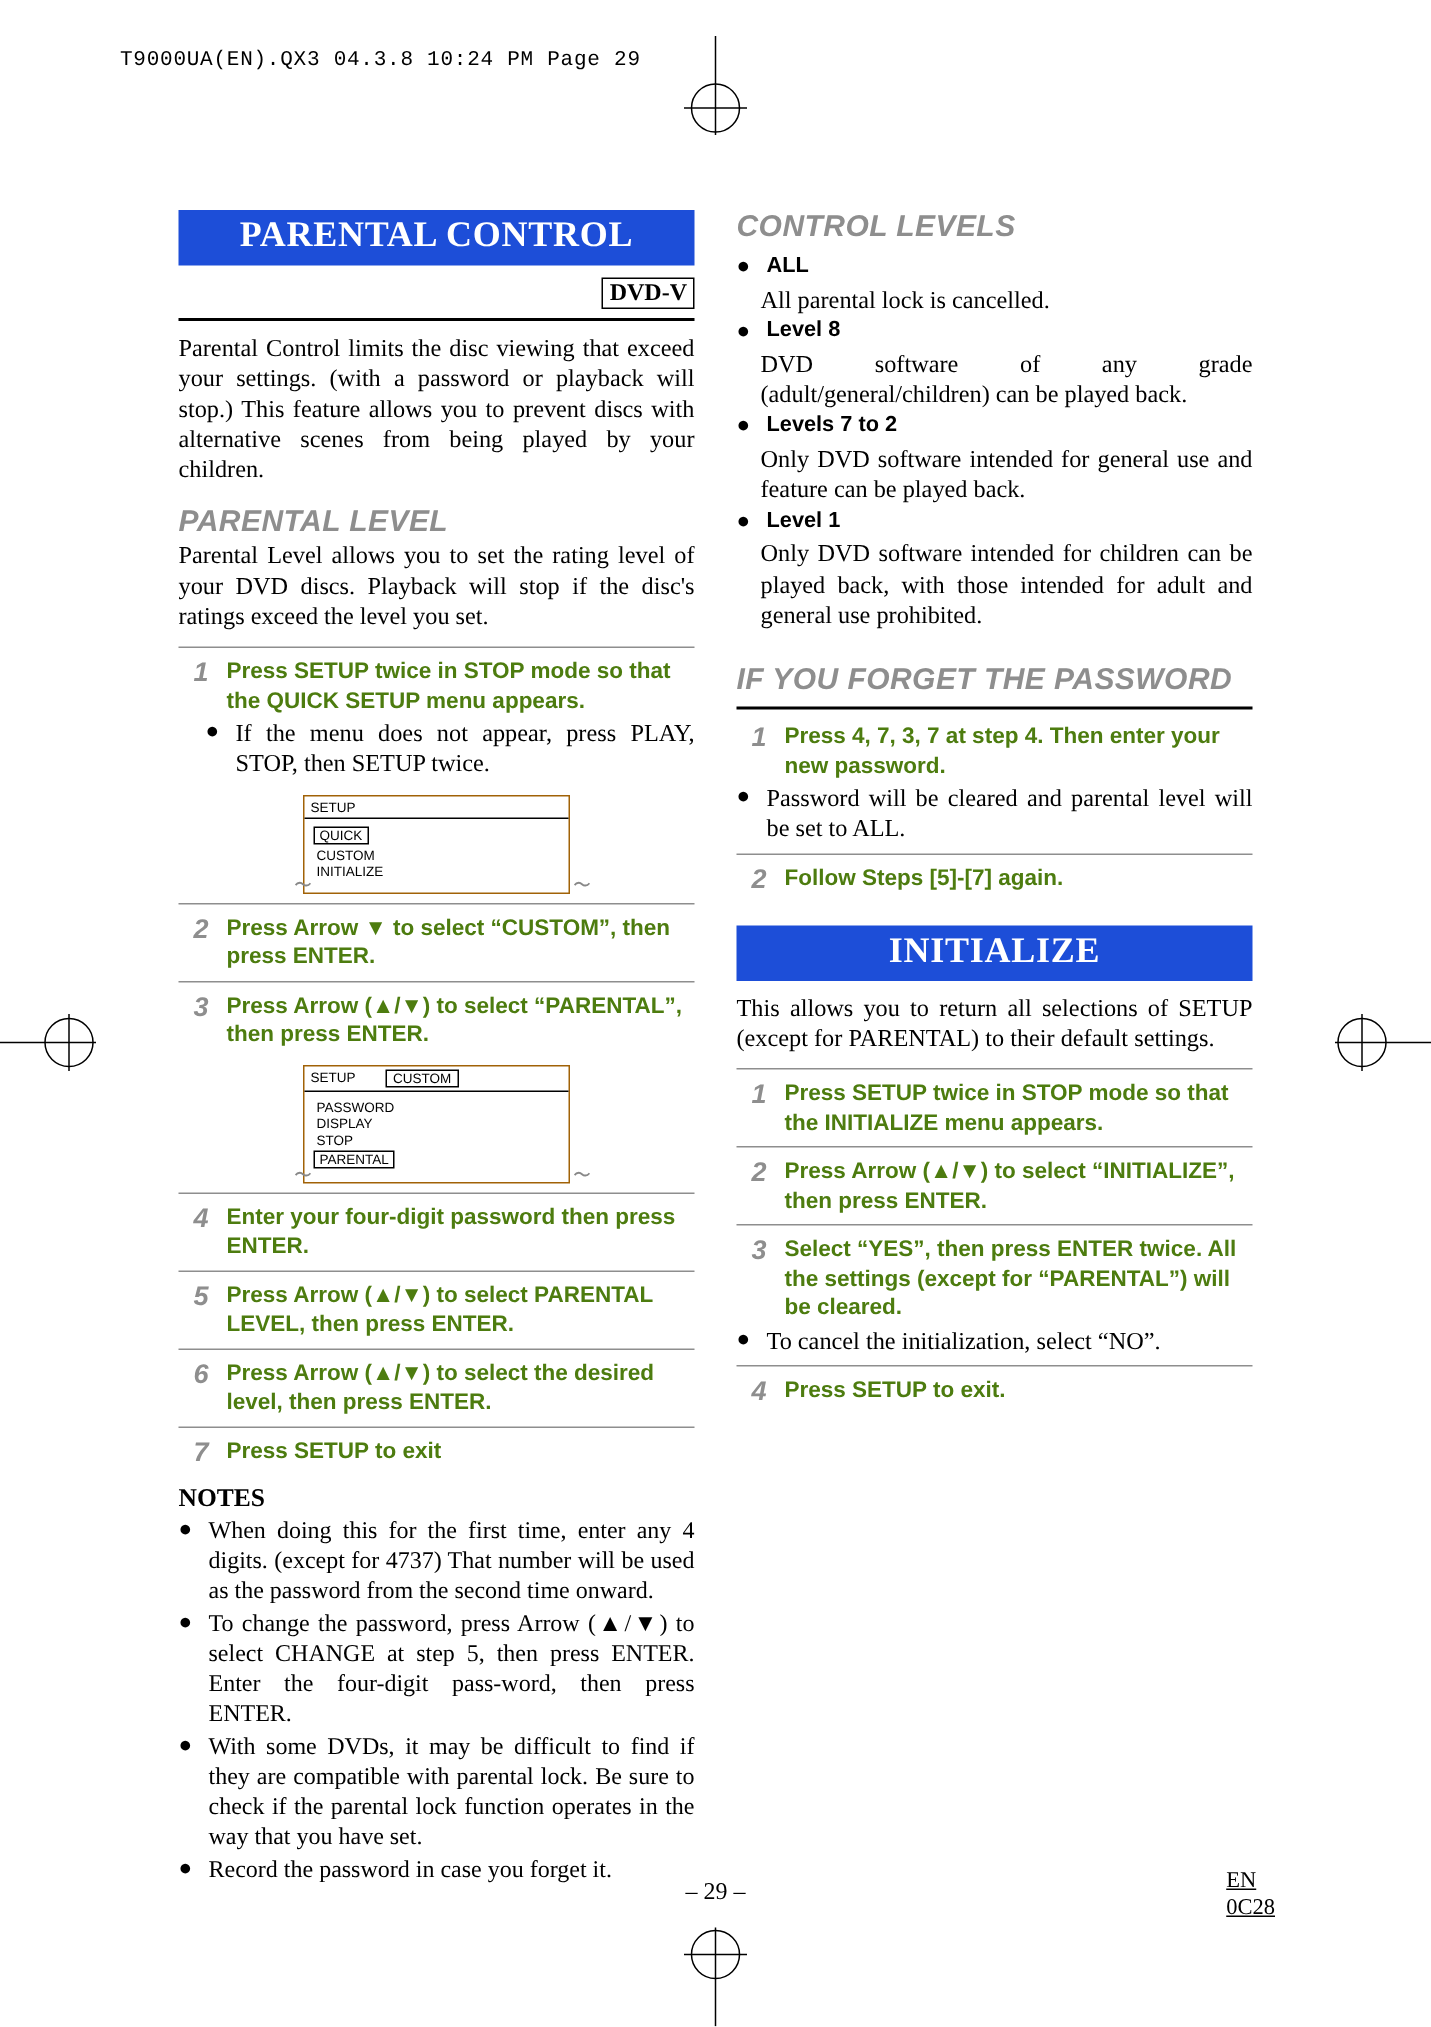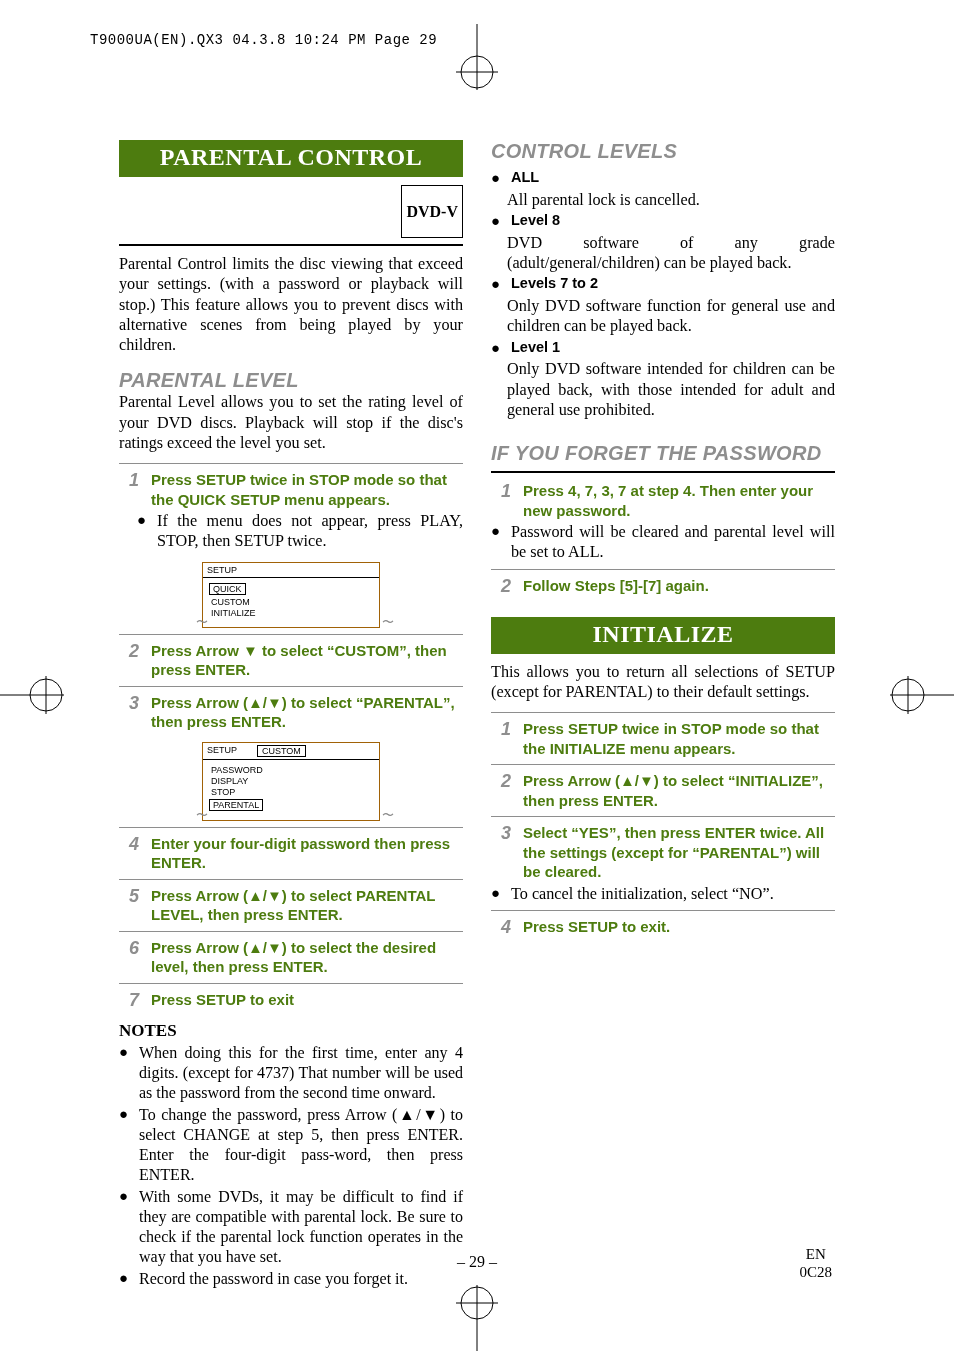--- a/index.html
+++ b/index.html
@@ -1,25 +1,25 @@
 <!DOCTYPE html>
 <html><head>
 <meta charset="utf-8">
 <style>
   * { box-sizing: border-box; margin: 0; padding: 0; }
   html, body { width: 954px; height: 1351px; background: #fff; font-family: "Times New Roman", Times, serif; color: #000; }
   .page { position: relative; width: 954px; height: 1351px; }
-  .header-line { position: absolute; top: 32px; left: 90px; font-family: "Courier New", monospace; font-size: 14px; letter-spacing: 0.5px; color: #000; }
+  .header-line { position: absolute; top: 32px; left: 80px; font-family: "Courier New", monospace; font-size: 14px; letter-spacing: 0.5px; color: #000; }
   .crop-mark { position: absolute; }
   .crop-mark svg { display: block; }
   .cols { position: absolute; top: 140px; left: 119px; width: 716px; display: flex; gap: 28px; }
   .col { flex: 1 1 0; min-width: 0; }
-  .section-bar { background: #4d7c0f; color: #fff; font-family: "Times New Roman", serif; font-weight: 700; font-size: 24px; text-align: center; padding: 4px 8px 6px; margin-bottom: 8px; letter-spacing: 0.5px; }
+  .section-bar { background: #1d4ed8; color: #fff; font-family: "Times New Roman", serif; font-weight: 700; font-size: 24px; text-align: center; padding: 4px 8px 6px; margin-bottom: 8px; letter-spacing: 0.5px; }
   .dvd-badge-row { display: flex; justify-content: flex-end; margin-bottom: 4px; }
-  .dvd-badge { border: 1px solid #000; font-family: "Times New Roman", serif; font-weight: 700; font-size: 16px; padding: 16px 4px; line-height: 1.2; }
+  .dvd-badge { border: 1px solid #000; font-family: "Times New Roman", serif; font-weight: 700; font-size: 16px; padding: 0 4px; line-height: 1.2; }
   .thick-rule { height: 2px; background: #000; margin: 6px 0 8px; }
   .thin-rule { height: 1px; background: #8e8e8e; margin: 6px 0; }
   .body-just { font-family: "Times New Roman", serif; font-size: 16.2px; line-height: 1.25; text-align: justify; }
   .sub-head { font-family: Helvetica, Arial, sans-serif; font-weight: 700; font-style: italic; color: #8e8e8e; font-size: 20px; letter-spacing: 0.3px; margin-top: 14px; }
   .step { display: flex; gap: 12px; margin: 4px 0 2px; }
   .step-num { font-family: Helvetica, Arial, sans-serif; font-weight: 700; font-style: italic; color: #8e8e8e; font-size: 18px; width: 20px; flex: none; text-align: right; }
   .step-text { font-family: Helvetica, Arial, sans-serif; font-weight: 700; color: #4d7c0f; font-size: 15px; line-height: 1.3; flex: 1; }
   .bullet-row { display: flex; gap: 8px; margin: 2px 0; }
   .bullet-dot { flex: none; width: 12px; font-size: 15px; line-height: 1.25; }
   .bullet-text { flex: 1; font-family: "Times New Roman", serif; font-size: 16.2px; line-height: 1.25; text-align: justify; }
@@ -33,21 +33,21 @@
   .osd .top { border-bottom: 1px solid #000; padding: 2px 4px; display: flex; gap: 16px; }
   .osd .top span:first-child { font-weight: 400; }
   .osd .top .crumb { border: 1px solid #000; padding: 0 4px; margin-left: 4px; }
   .osd .list { padding: 4px 6px 8px; min-height: 28px; }
   .osd .list .li { padding: 0 2px; margin: 1px 0; }
   .osd .list .li.sel { border: 1px solid #000; display: inline-block; padding: 0 3px; }
   .osd-wrap .tear-left { position: absolute; left: -6px; bottom: -3px; font-size: 12px; color: #888; }
   .osd-wrap .tear-right { position: absolute; right: -14px; bottom: -3px; font-size: 12px; color: #888; }
   .footer { position: absolute; bottom: 80px; left: 0; width: 954px; }
   .footer .pg { text-align: center; font-family: "Times New Roman", serif; font-size: 16px; }
-  .footer .right { position: absolute; right: 122px; top: -8px; text-align: center; font-family: "Times New Roman", serif; font-size: 15px; line-height: 1.2; }
+  .footer .right { position: absolute; right: 104px; top: -8px; text-align: left; font-family: "Times New Roman", serif; font-size: 15px; line-height: 1.2; text-decoration: underline; }
   .lvl-block { margin-top: 6px; }
 </style>
 </head>
 <body>
 
 <div class="page">
 
   <div class="header-line">T9000UA(EN).QX3  04.3.8  10:24 PM  Page 29</div>
 
   <div class="crop-mark" style="left:442px; top:24px;">
@@ -201,21 +201,21 @@
         <div class="lvl-text">All parental lock is cancelled.</div>
         <div class="bullet-row">
             <span class="bullet-dot">●</span>
             <span class="lvl-label">Level 8</span>
           </div>
         <div class="lvl-text">DVD software of any grade (adult/general/children) can be played back.</div>
         <div class="bullet-row">
             <span class="bullet-dot">●</span>
             <span class="lvl-label">Levels 7 to 2</span>
           </div>
-        <div class="lvl-text">Only DVD software function for general use and children can be played back.</div>
+        <div class="lvl-text">Only DVD software intended for general use and feature can be played back.</div>
         <div class="bullet-row">
             <span class="bullet-dot">●</span>
             <span class="lvl-label">Level 1</span>
           </div>
         <div class="lvl-text">Only DVD software intended for children can be played back, with those intended for adult and general use prohibited.</div>
       </div>
 
       <div class="sub-head" style="margin-top:22px;">IF YOU FORGET THE PASSWORD</div>
       <div class="thick-rule"></div>
       <div class="step">

